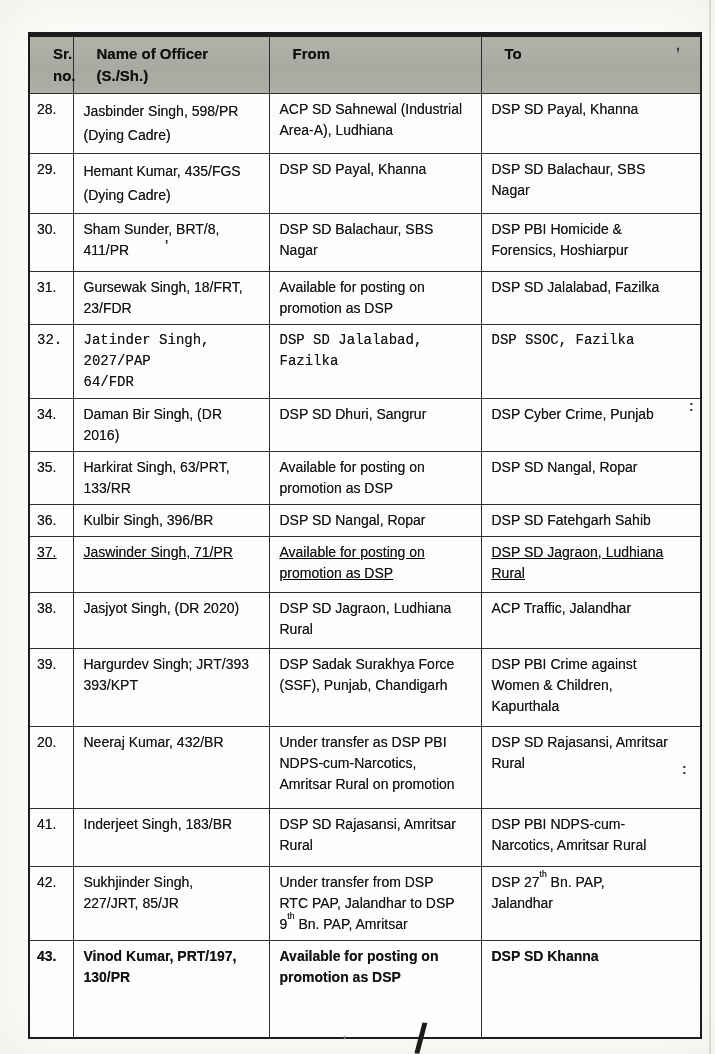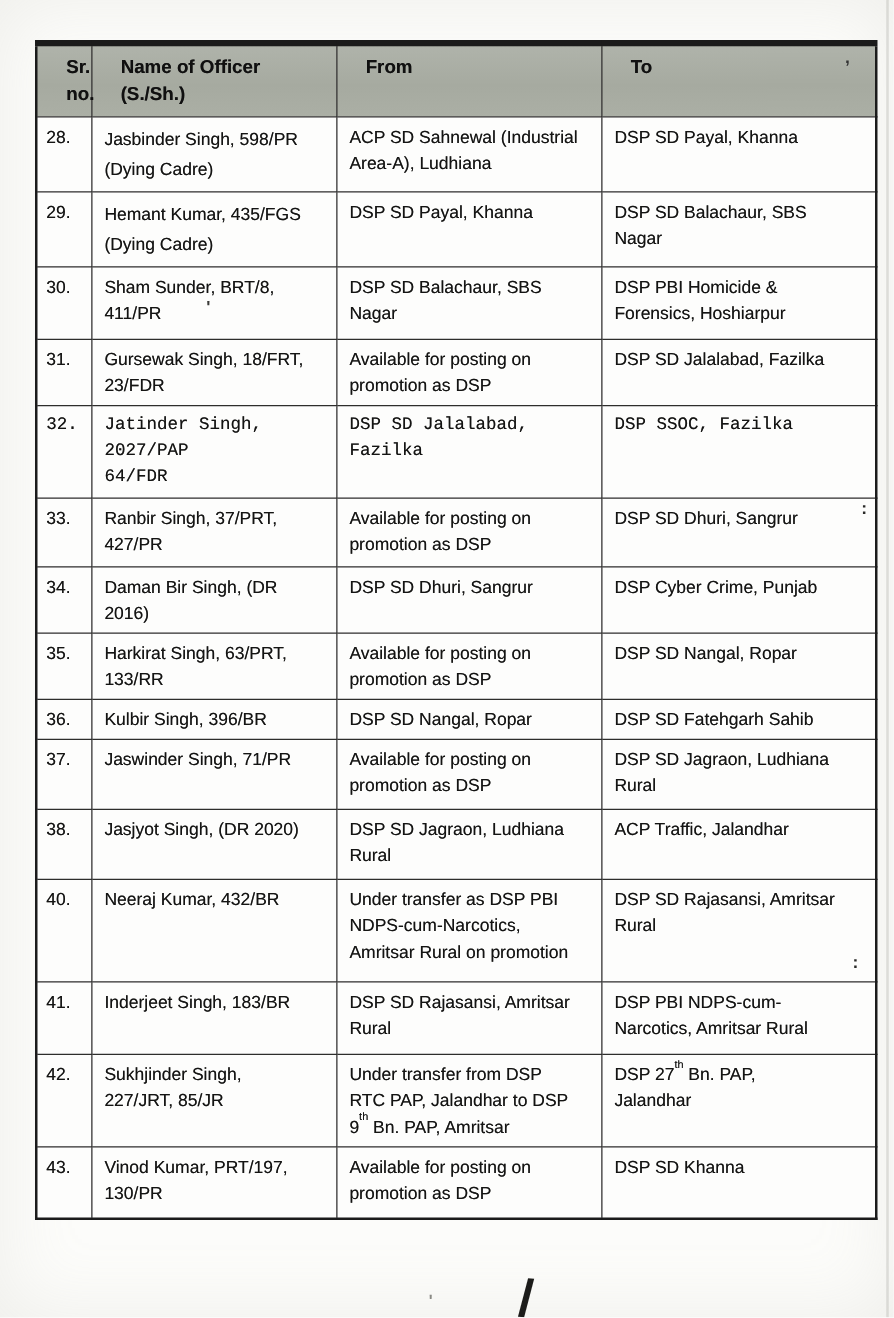--- a/index.html
+++ b/index.html
@@ -127,75 +127,75 @@
       <td class="c-name">Gursewak Singh, 18/FRT,<br>23/FDR</td>
       <td class="c-from">Available for posting on<br>promotion as DSP</td>
       <td class="c-to">DSP SD Jalalabad, Fazilka</td>
     </tr>
         <tr style="height: 53px; font-family: Liberation Mono, monospace;">
       <td class="c-sr">32.</td>
       <td class="c-name">Jatinder Singh, 2027/PAP<br>64/FDR</td>
       <td class="c-from">DSP SD Jalalabad, Fazilka</td>
       <td class="c-to">DSP SSOC, Fazilka</td>
     </tr>
-        <tr style="height: 55px;">
-      <td class="c-sr">33.</td>
-      <td class="c-name">Ranbir Singh, 37/PRT,<br>427/PR</td>
-      <td class="c-from">Available for posting on<br>promotion as DSP</td>
-      <td class="c-to">DSP SD Dhuri, Sangrur</td>
-    </tr>
         <tr style="height: 51px;">
       <td class="c-sr">34.</td>
       <td class="c-name">Daman Bir Singh, (DR<br>2016)</td>
       <td class="c-from">DSP SD Dhuri, Sangrur</td>
       <td class="c-to">DSP Cyber Crime, Punjab</td>
     </tr>
         <tr style="height: 53px;">
       <td class="c-sr">35.</td>
       <td class="c-name">Harkirat Singh, 63/PRT,<br>133/RR</td>
       <td class="c-from">Available for posting on<br>promotion as DSP</td>
       <td class="c-to">DSP SD Nangal, Ropar</td>
     </tr>
         <tr style="height: 29px;">
       <td class="c-sr">36.</td>
       <td class="c-name">Kulbir Singh, 396/BR</td>
       <td class="c-from">DSP SD Nangal, Ropar</td>
       <td class="c-to">DSP SD Fatehgarh Sahib</td>
     </tr>
-        <tr style="height: 56px;">
+        <tr style="height: 56px; text-decoration: underline;">
       <td class="c-sr">37.</td>
       <td class="c-name">Jaswinder Singh, 71/PR</td>
       <td class="c-from">Available for posting on<br>promotion as DSP</td>
       <td class="c-to">DSP SD Jagraon, Ludhiana<br>Rural</td>
     </tr>
         <tr style="height: 56px;">
       <td class="c-sr">38.</td>
       <td class="c-name">Jasjyot Singh, (DR 2020)</td>
       <td class="c-from">DSP SD Jagraon, Ludhiana<br>Rural</td>
       <td class="c-to">ACP Traffic, Jalandhar</td>
     </tr>
+        <tr style="height: 78px;">
+      <td class="c-sr">39.</td>
+      <td class="c-name">Hargurdev Singh; JRT/393<br>393/KPT</td>
+      <td class="c-from">DSP Sadak Surakhya Force<br>(SSF), Punjab, Chandigarh</td>
+      <td class="c-to">DSP PBI Crime against<br>Women &amp; Children,<br>Kapurthala</td>
+    </tr>
         <tr style="height: 82px;">
-      <td class="c-sr">40.</td>
+      <td class="c-sr">20.</td>
       <td class="c-name">Neeraj Kumar, 432/BR</td>
       <td class="c-from">Under transfer as DSP PBI<br>NDPS-cum-Narcotics,<br>Amritsar Rural on promotion</td>
       <td class="c-to">DSP SD Rajasansi, Amritsar<br>Rural</td>
     </tr>
         <tr style="height: 58px;">
       <td class="c-sr">41.</td>
       <td class="c-name">Inderjeet Singh, 183/BR</td>
       <td class="c-from">DSP SD Rajasansi, Amritsar<br>Rural</td>
       <td class="c-to">DSP PBI NDPS-cum-<br>Narcotics, Amritsar Rural</td>
     </tr>
         <tr style="height: 74px; margin-left: 32px;">
       <td class="c-sr">42.</td>
       <td class="c-name">Sukhjinder Singh,<br>227/JRT, 85/JR</td>
       <td class="c-from">Under transfer from DSP<br>RTC PAP, Jalandhar to DSP<br>9<sup>th</sup> Bn. PAP, Amritsar</td>
       <td class="c-to">DSP 27<sup>th</sup> Bn. PAP,<br>Jalandhar</td>
     </tr>
-        <tr style="height: 58px;">
+        <tr style="height: 98px; font-weight: bold;">
       <td class="c-sr">43.</td>
       <td class="c-name">Vinod Kumar, PRT/197,<br>130/PR</td>
       <td class="c-from">Available for posting on<br>promotion as DSP</td>
       <td class="c-to">DSP SD Khanna</td>
     </tr>
       </tbody>
   </table>
 
   <span class="mark mark-header-comma">,</span>
   <span class="mark mark-colon-1">:</span>

